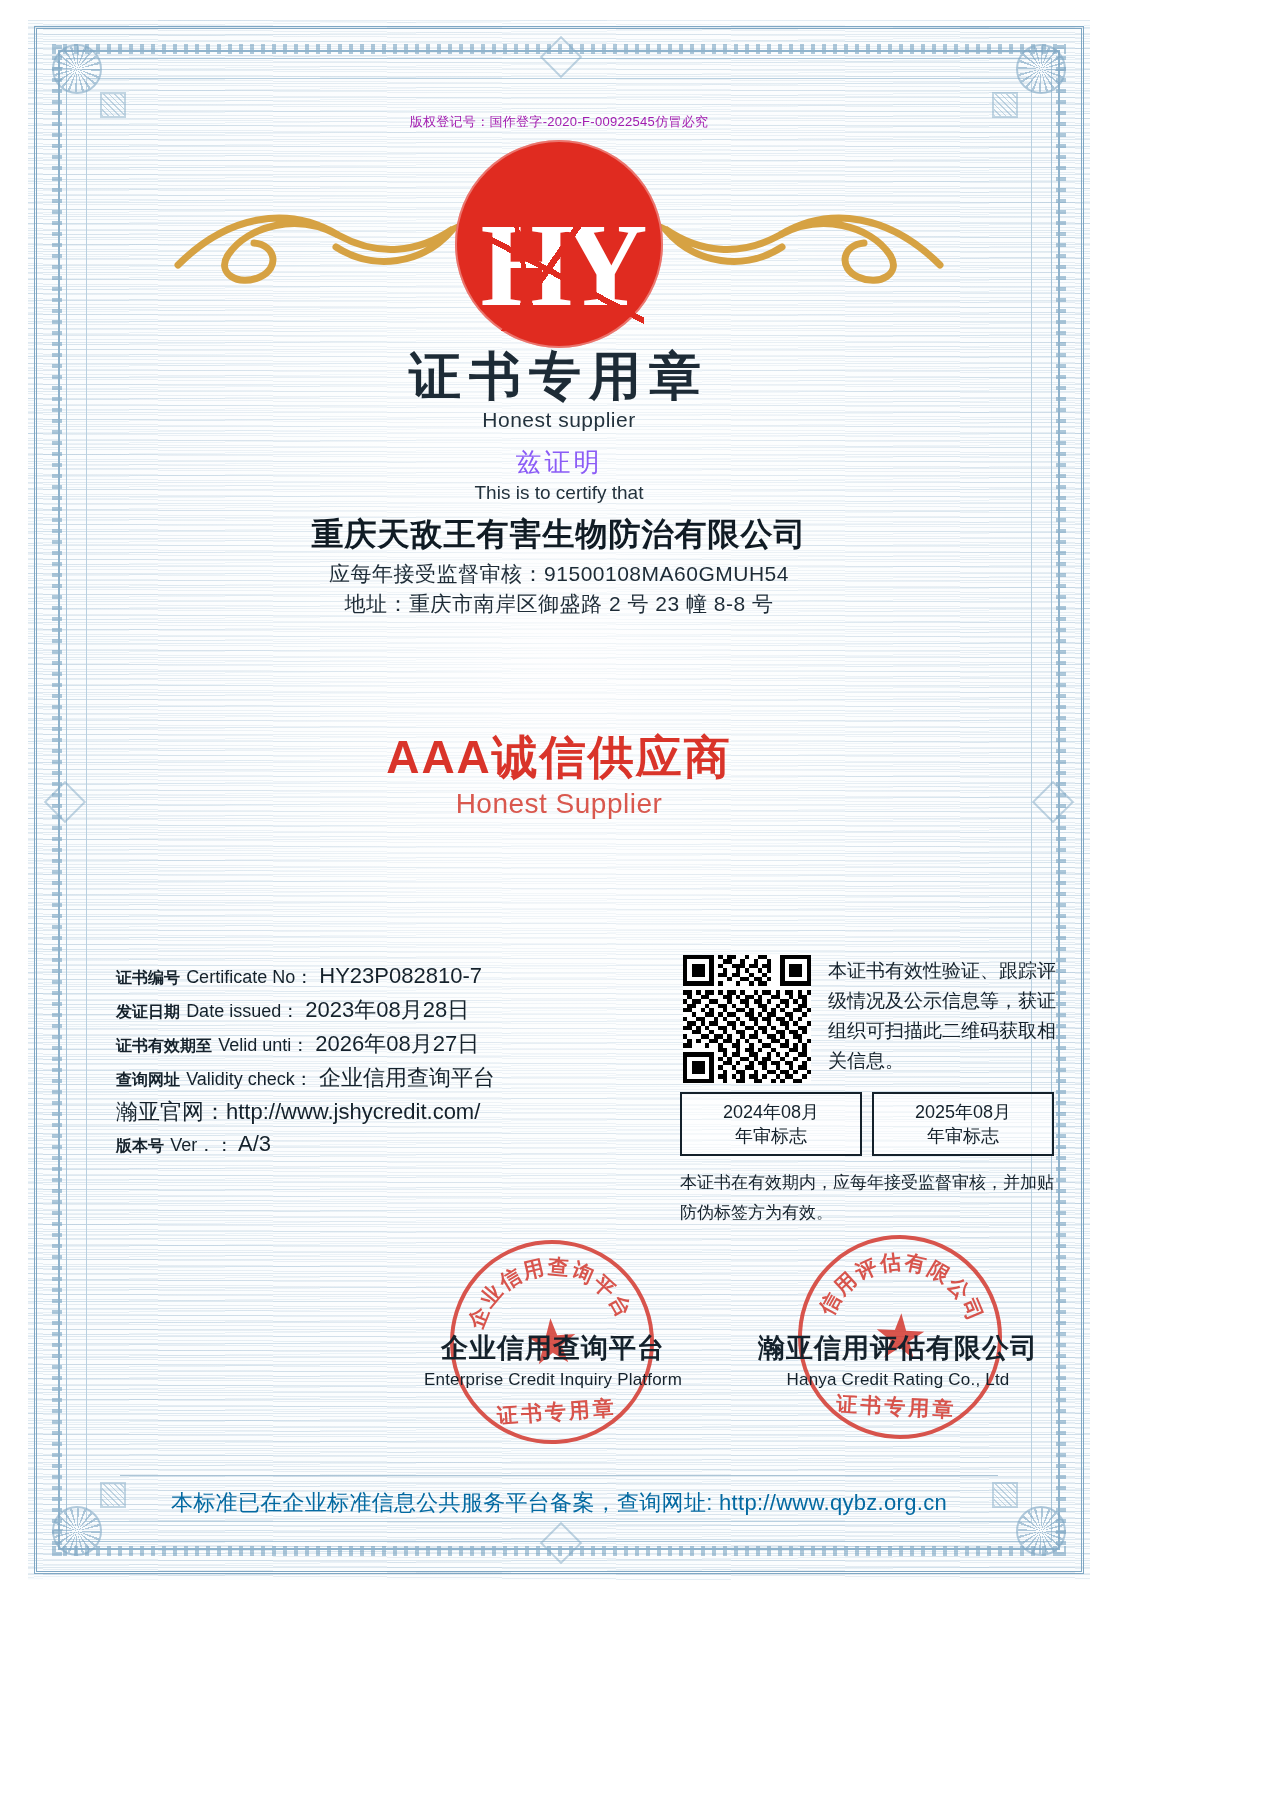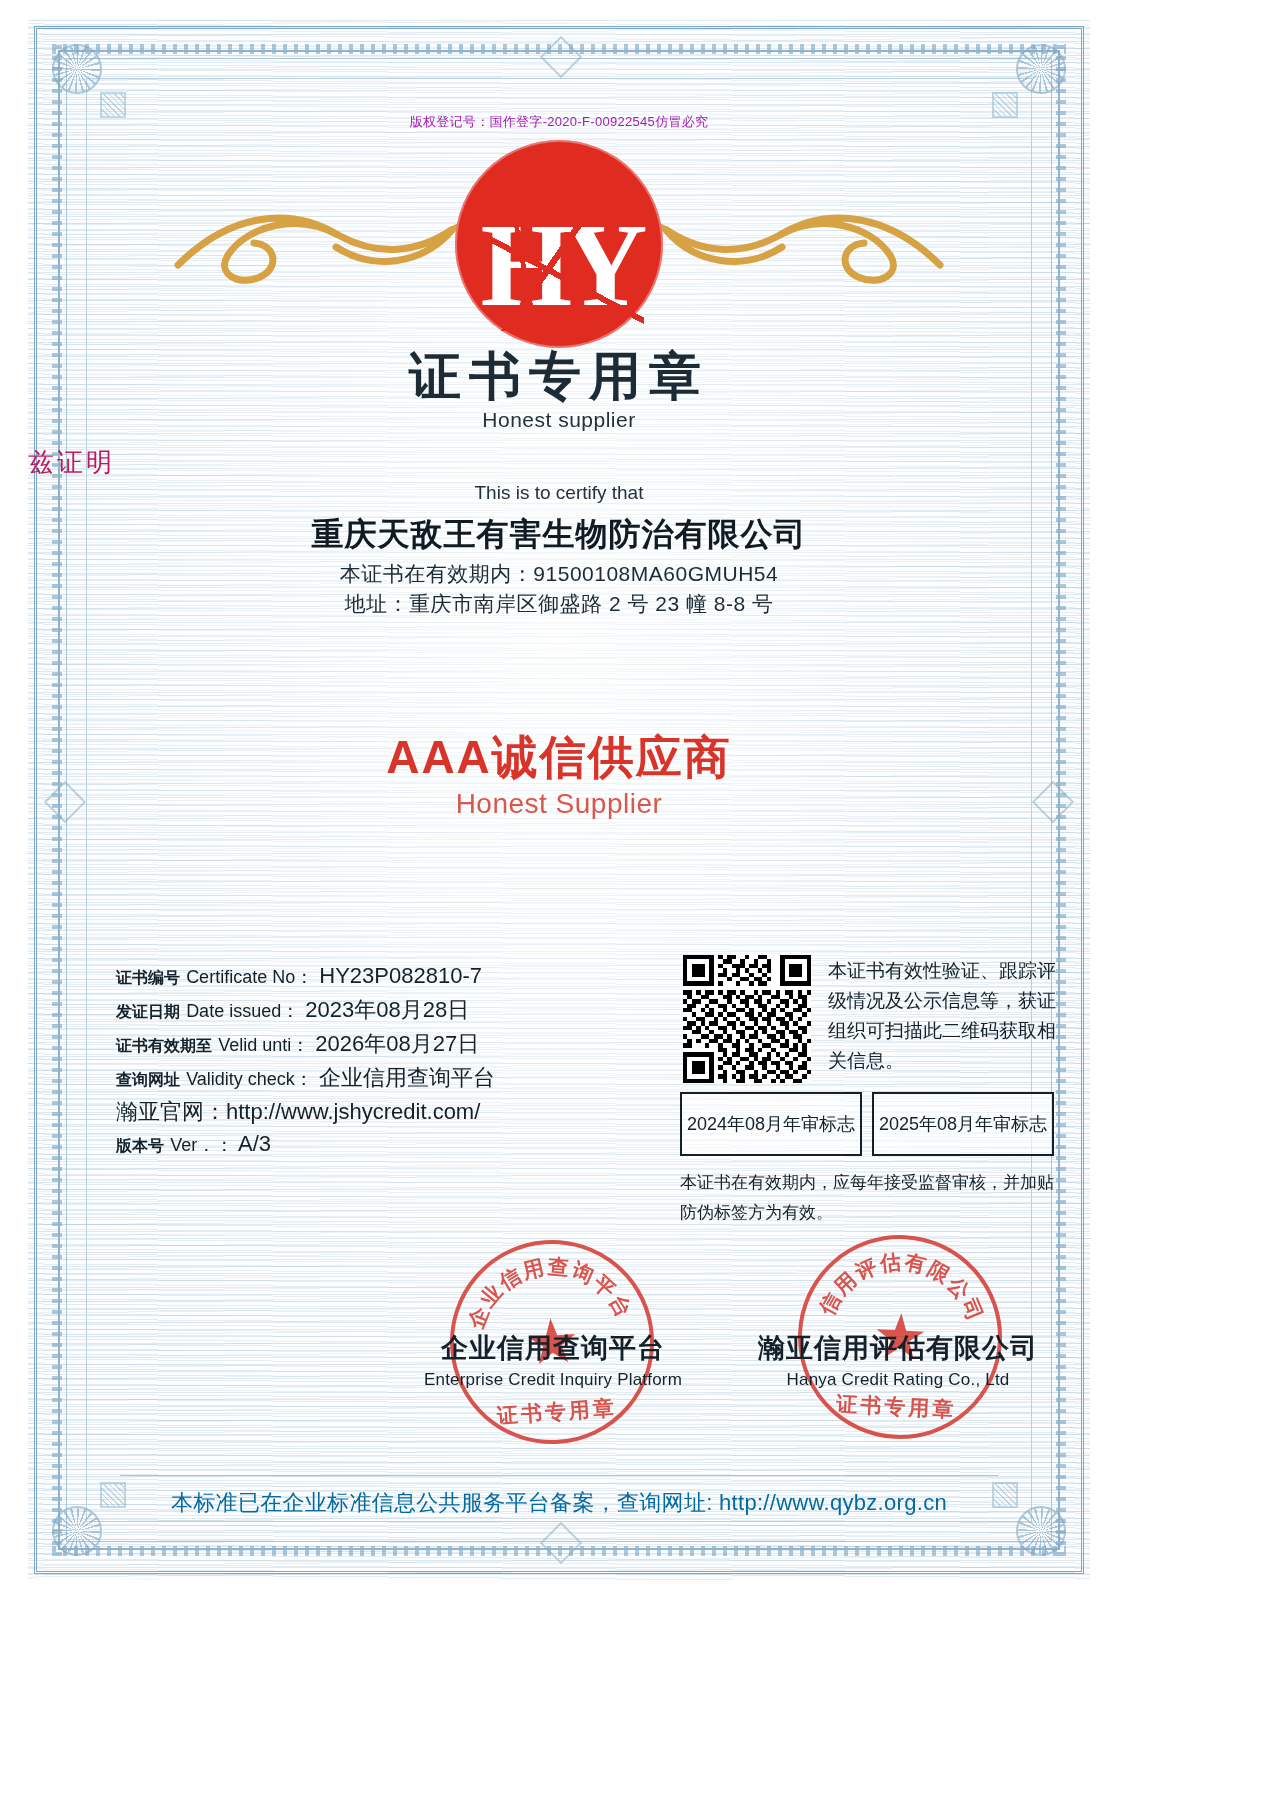--- a/index.html
+++ b/index.html
@@ -132,22 +132,22 @@
   .title-cn{
     position:absolute;top:322px;left:0;width:100%;text-align:center;
     font-size:52px;letter-spacing:8px;color:#1d2b36;font-weight:600;
     font-family:"DejaVu Sans","Liberation Sans",sans-serif;
   }
   .title-en{
     position:absolute;top:388px;left:0;width:100%;text-align:center;
     font-size:21px;color:#23323d;letter-spacing:.5px;
   }
   .certify-cn{
-    position:absolute;top:425px;left:0;width:100%;text-align:left;
-    font-size:26px;color:#be185d;letter-spacing:3px;
+    position:absolute;top:425px;left:0;width:100%;text-align:center;
+    font-size:26px;color:#8b5cf6;letter-spacing:3px;
   }
   .certify-en{
     position:absolute;top:462px;left:0;width:100%;text-align:center;
     font-size:19px;color:#23323d;
   }
   .company{
     position:absolute;top:493px;left:0;width:100%;text-align:center;
     font-size:32px;font-weight:bold;color:#101b24;letter-spacing:1px;
   }
   .credit-code{
@@ -186,21 +186,21 @@
     position:absolute;left:800px;top:936px;width:228px;
     font-size:19px;line-height:30px;color:#14212b;
     text-align:justify;
   }
   .stamps-row{
     position:absolute;left:652px;top:1072px;width:376px;
     display:flex;gap:10px;
   }
   .year-box{
     width:178px;height:60px;border:2px solid #14212b;
-    display:flex;flex-direction:row;align-items:center;justify-content:center;
+    display:flex;flex-direction:column;align-items:center;justify-content:center;
     font-size:18px;color:#14212b;line-height:24px;background:rgba(255,255,255,.55);
   }
   .note-bottom{
     position:absolute;left:652px;top:1148px;width:376px;
     font-size:17px;line-height:30px;color:#14212b;text-align:left;
   }
 
   
   .seal{
     position:absolute;width:196px;height:196px;border-radius:50%;
@@ -284,21 +284,21 @@
 
     <div class="logo-wrap">
       <div class="logo-mark">HY</div>
     </div>
 
     <div class="title-cn">证书专用章</div>
     <div class="title-en">Honest supplier</div>
     <div class="certify-cn">兹证明</div>
     <div class="certify-en">This is to certify that</div>
     <div class="company">重庆天敌王有害生物防治有限公司</div>
-    <div class="credit-code">本证书在有效期内：91500108MA60GMUH54</div>
+    <div class="credit-code">应每年接受监督审核：91500108MA60GMUH54</div>
     <div class="address">地址：重庆市南岸区御盛路 2 号 23 幢 8-8 号</div>
 
     <div class="award-cn">AAA诚信供应商</div>
     <div class="award-en">Honest Supplier</div>
 
     <div class="details">
       <div class="row">
         <span class="lab-cn">证书编号</span>
         <span class="lab-en">Certificate No：</span>
         <span>HY23P082810-7</span>

